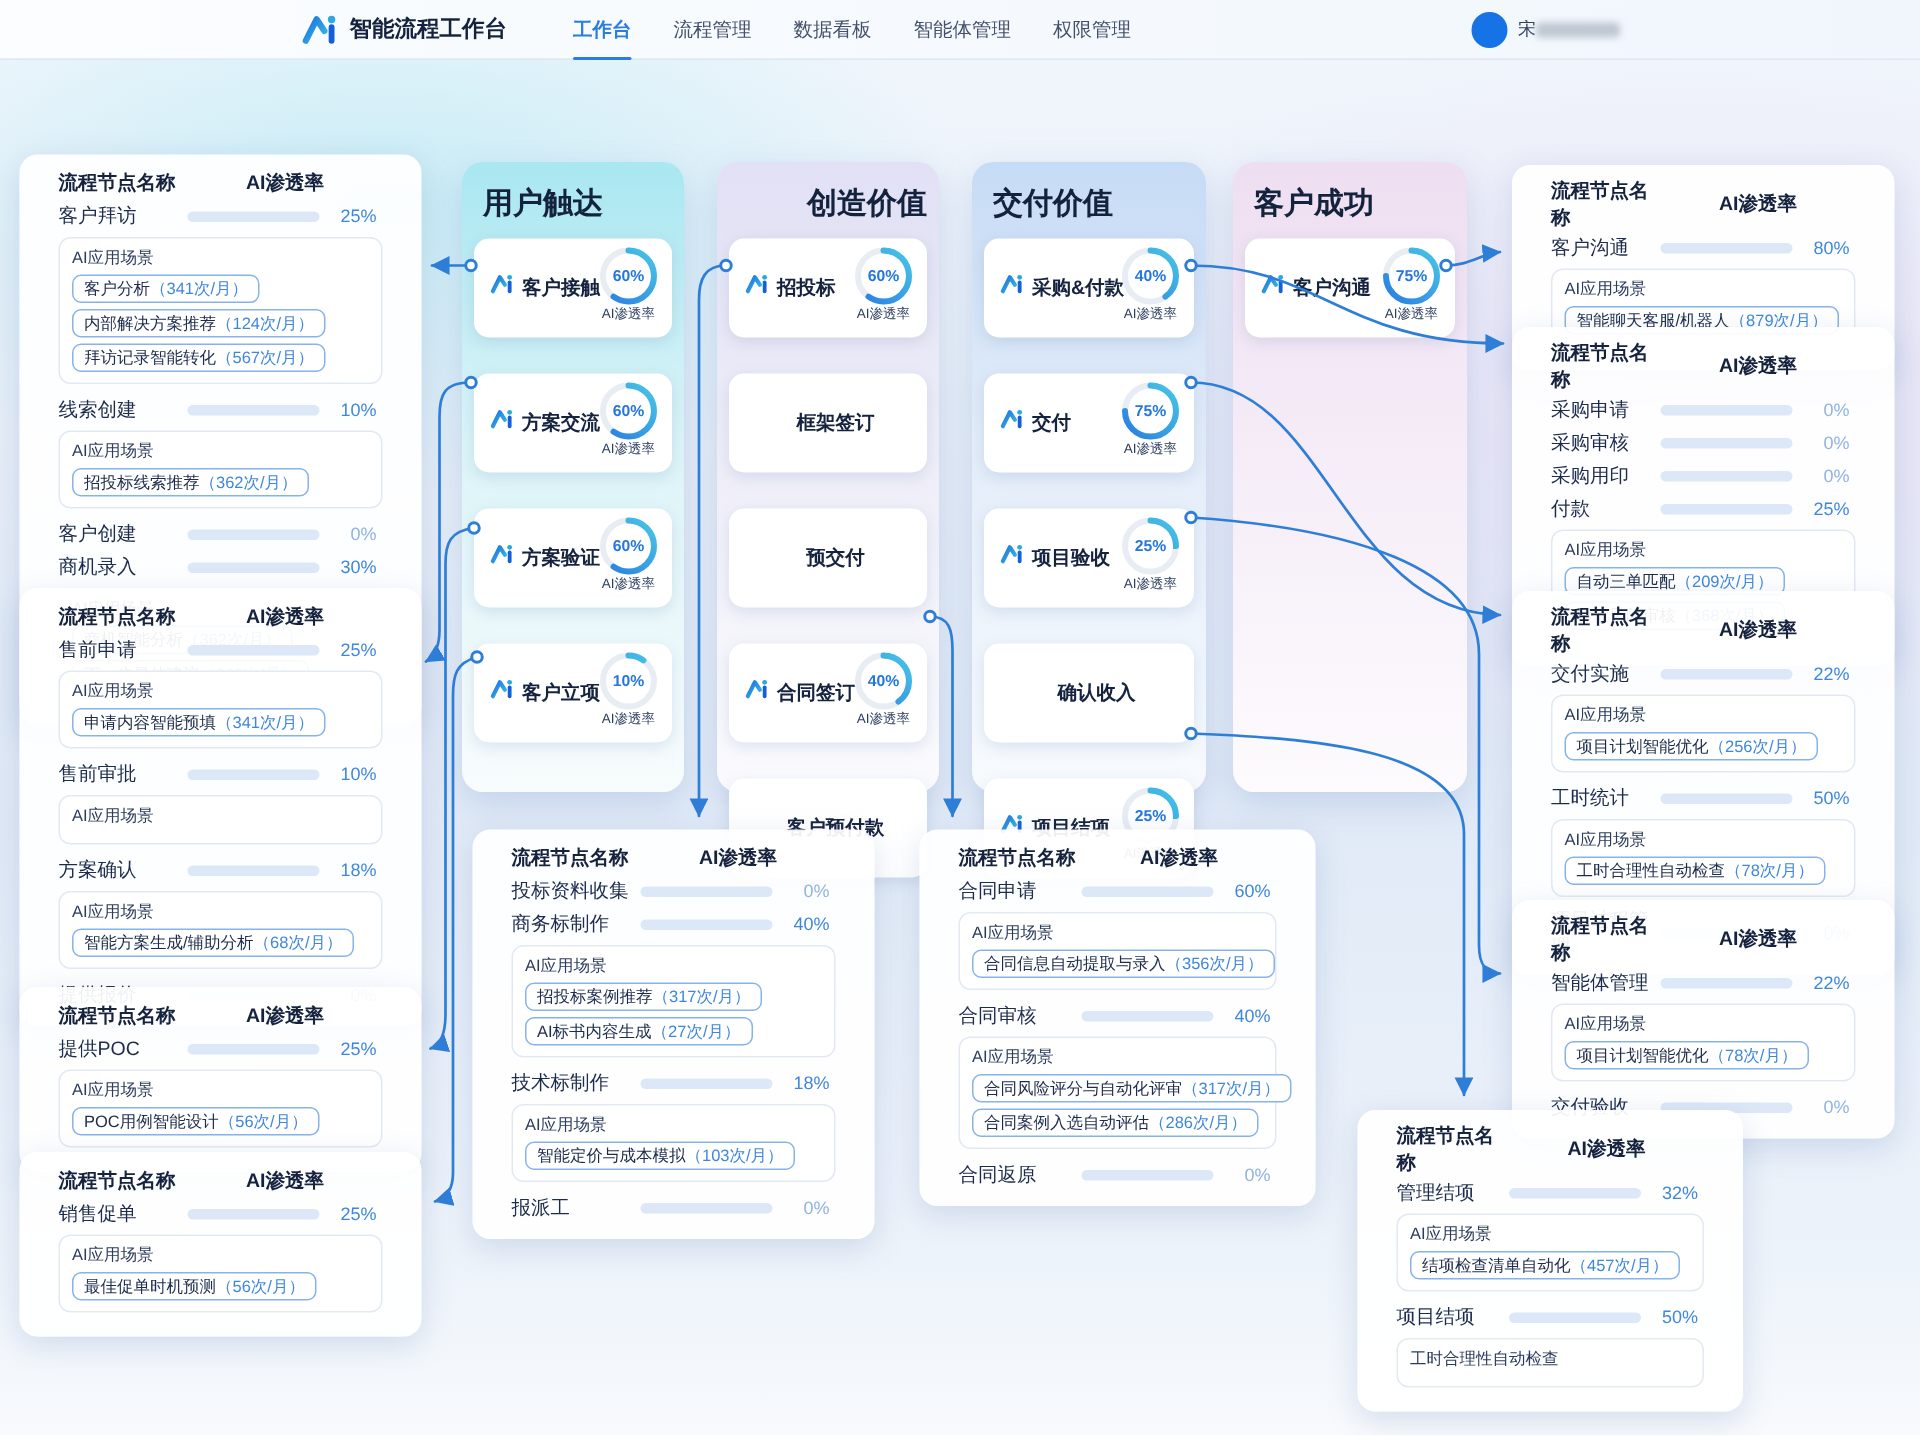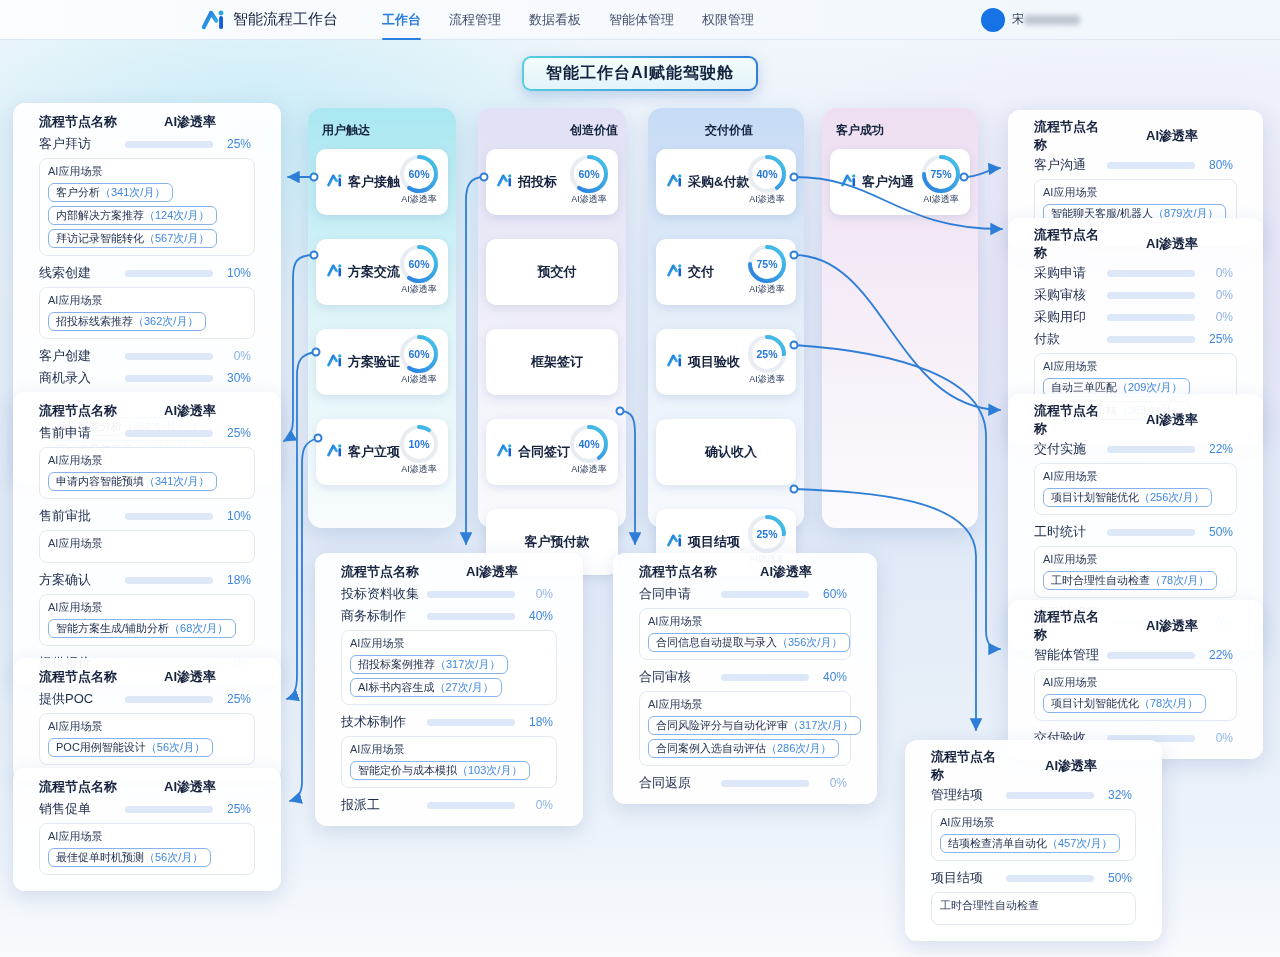--- a/index.html
+++ b/index.html
@@ -6,40 +6,40 @@
   body{font-family:"Liberation Sans","DejaVu Sans",sans-serif;}
   #stage{position:relative;width:1280px;height:957px;overflow:hidden;
     background:
       radial-gradient(620px 320px at 20% 14%, rgba(140,225,240,.38), transparent 62%),
       radial-gradient(720px 420px at 88% 28%, rgba(232,202,242,.32), transparent 62%),
       linear-gradient(180deg,#f2f7fc 0%,#e7eef8 28%,#e1eaf7 58%,#edf3fa 88%,#f8fafd 100%);}
   
   #hdr{position:absolute;left:0;top:0;width:1280px;height:40px;display:flex;align-items:center;
     background:linear-gradient(90deg,#fbfdff,#f0f6fc);border-bottom:1px solid #dde7f2;box-sizing:border-box;padding-left:200px;padding-right:200px;}
   #logo{display:flex;align-items:center;gap:7px;}
-  #logo .lt{font-size:15px;font-weight:400;color:#16233f;}
+  #logo .lt{font-size:15px;font-weight:700;color:#16233f;}
   #nav{display:flex;margin-left:30px;}
   .nav-item{position:relative;font-size:13px;color:#44506b;padding:0 14px;line-height:40px;cursor:pointer;}
   .nav-item.active{color:#2b7de0;font-weight:700;}
   .nav-item.active::after{content:"";position:absolute;left:14px;right:14px;bottom:0;height:2px;background:#2b7de0;border-radius:2px;}
   #userbox{margin-left:auto;display:flex;align-items:center;gap:7px;}
   .avatar{width:24px;height:24px;border-radius:50%;background:#1673e6;}
   .uname{font-size:12px;color:#33405c;}
   .ublur{display:inline-block;width:56px;height:10px;border-radius:3px;background:#aeb6c3;filter:blur(2.5px);opacity:.75;vertical-align:middle;}
   
   #banner{position:absolute;top:56px;left:50%;transform:translateX(-50%);padding:2px;border-radius:9px;
     background:linear-gradient(90deg,#55cede,#2f7fd6);box-shadow:0 5px 14px rgba(100,140,200,.35);}
   #banner .inner{border-radius:7px;background:linear-gradient(180deg,#f3fcfd,#e3f3f9);padding:5px 22px;font-size:16px;font-weight:700;color:#13233e;letter-spacing:1px;}
   
   .col{position:absolute;top:108px;height:420px;border-radius:14px;padding:8px;box-sizing:border-box;box-shadow:0 8px 22px rgba(120,150,200,.28);}
   .theme-0{background:linear-gradient(180deg,#a9e7f1,#dcf4f8 45%,#f8fcfd);}
   .theme-1{background:linear-gradient(180deg,#e1e0f5,#eeedf8 45%,#fbfbfe);text-align:right;}
-  .theme-2{background:linear-gradient(180deg,#c6dbf5,#e3edf9 45%,#f8fbfe);text-align:center;}
+  .theme-2{background:linear-gradient(180deg,#c6dbf5,#e3edf9 45%,#f8fbfe);}
   .theme-3{background:linear-gradient(180deg,#eedef1,#f5ecf7 45%,#fdfbfe);}
-  .col-title{font-size:12px;font-weight:700;color:#13233e;margin:6px 0 10px 6px;}
+  .col-title{font-size:20px;font-weight:700;color:#13233e;margin:6px 0 10px 6px;}
   .card{position:relative;background:#fff;border-radius:10px;height:66px;margin-bottom:24px;
     box-shadow:0 3px 10px rgba(90,120,170,.18);display:flex;align-items:center;cursor:pointer;}
   .card .left{display:flex;align-items:center;gap:5px;padding-left:10px;}
   .card .cname{font-size:13px;font-weight:700;color:#16233f;max-width:78px;}
   .card.plain{justify-content:center;}
   .card.plain .cname{max-width:none;}
   .ringwrap{position:absolute;right:7px;top:3px;display:flex;flex-direction:column;align-items:center;}
   .ringlabel{font-size:9px;color:#2e3e5e;margin-top:-3px;}
   
   .panel{position:absolute;background:rgba(255,255,255,.93);border-radius:12px;padding:8px 26px 10px;box-sizing:border-box;
@@ -82,23 +82,20 @@
         <span class="nav-item">数据看板</span>
         <span class="nav-item">智能体管理</span>
         <span class="nav-item">权限管理</span>
       </nav>
     <div id="userbox">
       <span class="avatar"></span>
       <span class="uname"><span>宋</span><span class="ublur"></span></span>
     </div>
   </header>
 
-  <div id="banner">
-    <div class="inner">智能工作台AI赋能驾驶舱</div>
-  </div>
 
   <div id="column-layer">
       <div class="col theme-0" style="left: 308px; width: 148px;">
         <div class="col-title">用户触达</div>
         <div class="card has-ring">
           <div class="left">
             <span><svg width="17" height="17" viewBox="0 0 20 20">
                 <path d="M3 15.5 L8.5 4.5 L12.5 10.5" stroke="url(#lg)" stroke-width="3.2" fill="none" stroke-linecap="round" stroke-linejoin="round"></path>
                 <line x1="16.2" y1="8.5" x2="16.2" y2="15.5" stroke="#1460d8" stroke-width="3" stroke-linecap="round"></line>
                 <circle cx="16.2" cy="4.6" r="1.9" fill="#2aa9e0"></circle>
@@ -184,26 +181,26 @@
             <svg width="44" height="44" viewBox="0 0 44 44">
               <circle cx="22" cy="22" r="17" fill="#fff" stroke="#e8edf4" stroke-width="4"></circle>
               <circle cx="22" cy="22" r="17" fill="none" stroke="url(#rg)" stroke-width="4" stroke-linecap="round" pathLength="100" stroke-dasharray="60 100" transform="rotate(-90 22 22)"></circle>
               <text x="22" y="25.5" text-anchor="middle" font-size="10.5" font-weight="bold" fill="#2477dd">60%</text>
             </svg>
             <div class="ringlabel">AI渗透率</div>
           </div>
         </div>
         <div class="card plain">
           <div class="left">
+            <span class="cname">框架签订</span>
+          </div>
+        </div>
+        <div class="card plain">
+          <div class="left">
             <span class="cname">预交付</span>
-          </div>
-        </div>
-        <div class="card plain">
-          <div class="left">
-            <span class="cname">框架签订</span>
           </div>
         </div>
         <div class="card has-ring">
           <div class="left">
             <span><svg width="17" height="17" viewBox="0 0 20 20">
                 <path d="M3 15.5 L8.5 4.5 L12.5 10.5" stroke="url(#lg)" stroke-width="3.2" fill="none" stroke-linecap="round" stroke-linejoin="round"></path>
                 <line x1="16.2" y1="8.5" x2="16.2" y2="15.5" stroke="#1460d8" stroke-width="3" stroke-linecap="round"></line>
                 <circle cx="16.2" cy="4.6" r="1.9" fill="#2aa9e0"></circle>
               </svg></span>
             <span class="cname">合同签订</span>

